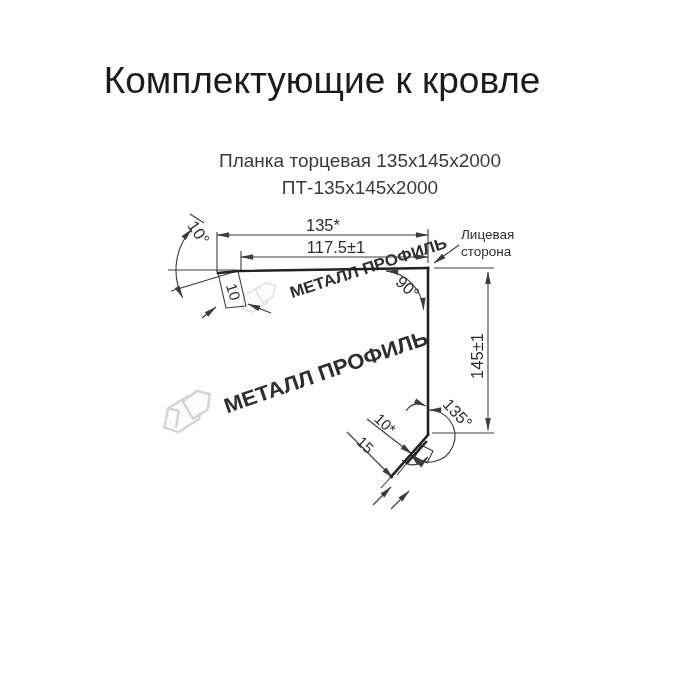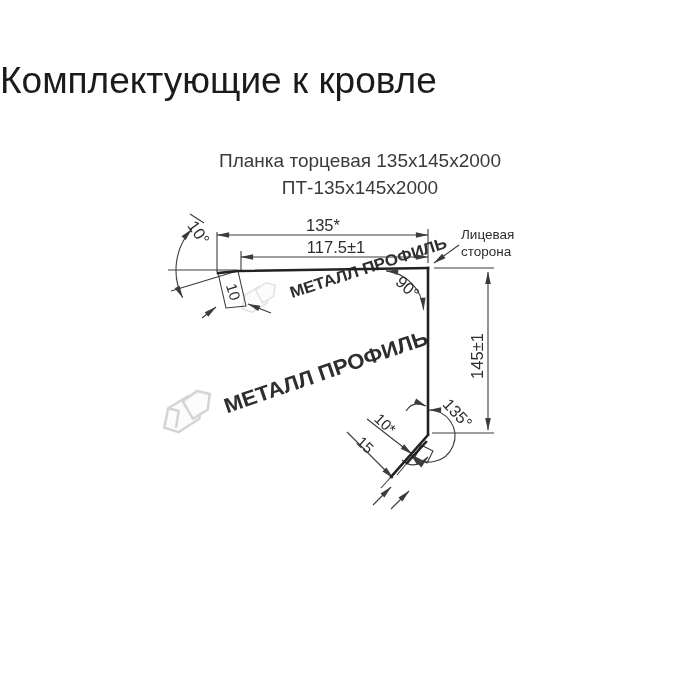--- a/index.html
+++ b/index.html
@@ -1,18 +1,18 @@
 <!DOCTYPE html>
 <html><head>
 <meta charset="utf-8">
 <style>
   html,body{margin:0;padding:0;background:#ffffff;}
   .stage{position:relative;width:700px;height:700px;background:#ffffff;overflow:hidden;
          font-family:"Liberation Sans", sans-serif;}
-  .page-title{position:absolute;top:60px;left:0;width:644px;
+  .page-title{position:absolute;top:60px;left:0;width:644px;text-align:center;
               font-size:37px;color:#1b1b1b;letter-spacing:0px;}
   .sub1{position:absolute;top:150px;left:10px;width:700px;text-align:center;
         font-size:19px;color:#3a3a3a;}
   .sub2{position:absolute;top:177px;left:10px;width:700px;text-align:center;
         font-size:19px;color:#3a3a3a;}
   svg{position:absolute;left:0;top:0;}
   svg text{font-family:"Liberation Sans", sans-serif;fill:#2e2e2e;}
   .dim{font-size:16.5px;}
   .dimsm{font-size:15px;}
   .face{font-size:13.5px;}

